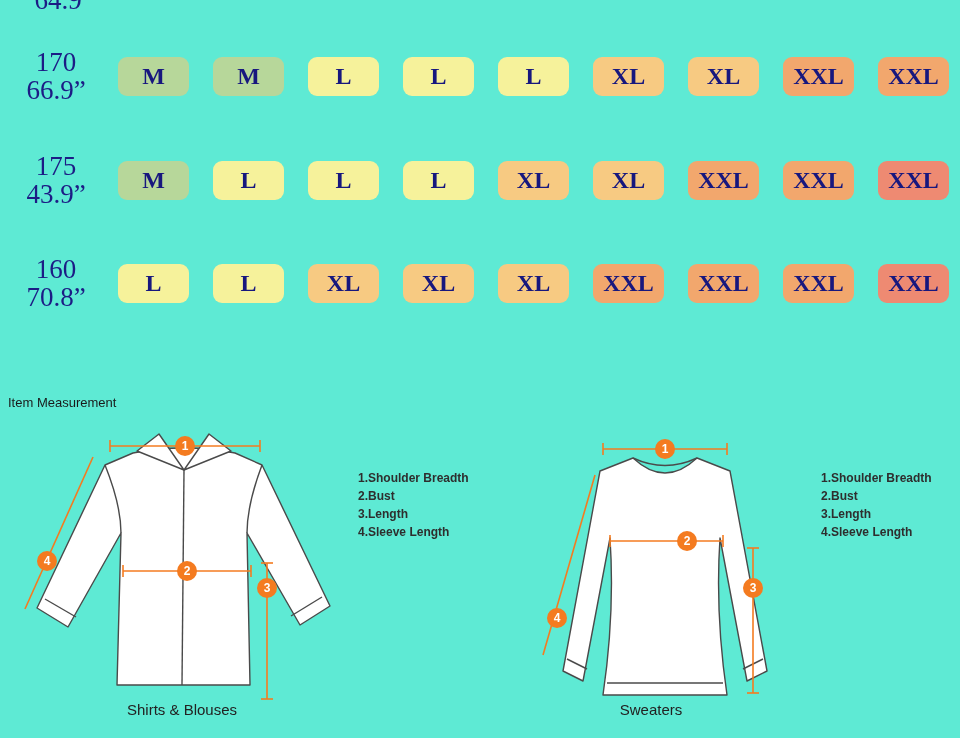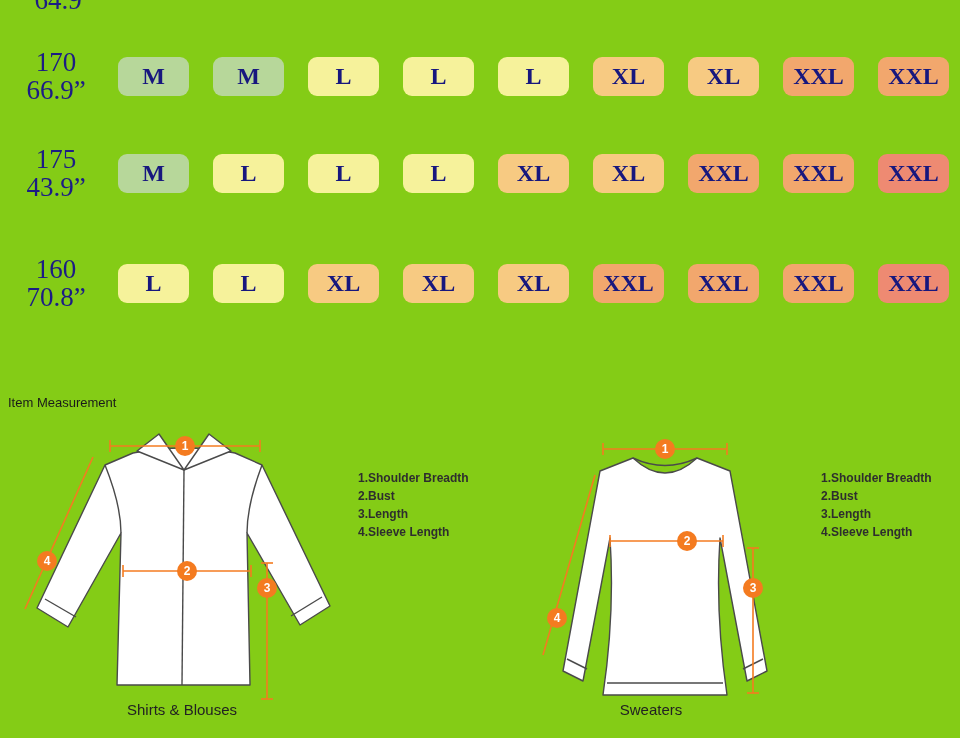--- a/index.html
+++ b/index.html
@@ -1,16 +1,16 @@
 <!DOCTYPE html>
 <html><head>
 <meta charset="utf-8">
 <style>
   html,body{margin:0;padding:0;background:#fff;}
-  #stage{position:relative;width:960px;height:738px;background:#84cc16;overflow:hidden;
+  #stage{position:relative;width:960px;height:738px;background:#5eead4;overflow:hidden;
          font-family:"Liberation Sans",sans-serif;}
   
   .clipped-label{position:absolute;left:12px;top:-15px;width:104px;text-align:center;
     font-family:"Liberation Serif",serif;font-size:27px;color:#1c1c85;}
   .size-row{position:absolute;left:0;width:960px;display:flex;align-items:center;}
   .row-label{width:112px;text-align:center;font-family:"Liberation Serif",serif;
     font-size:27px;line-height:1.02;color:#1c1c85;}
   .cells{display:flex;gap:24px;margin-left:6px;}
   .cell{width:71px;height:39px;border-radius:9px;display:flex;align-items:center;justify-content:center;
     font-family:"Liberation Serif",serif;font-size:24px;font-weight:600;}
@@ -40,21 +40,21 @@
         <div class="cell" style="background: rgb(246, 242, 155); color: rgb(23, 23, 126);">L</div>
         <div class="cell" style="background: rgb(246, 242, 155); color: rgb(23, 23, 126);">L</div>
         <div class="cell" style="background: rgb(246, 242, 155); color: rgb(23, 23, 126);">L</div>
         <div class="cell" style="background: rgb(247, 202, 130); color: rgb(23, 23, 126);">XL</div>
         <div class="cell" style="background: rgb(247, 202, 130); color: rgb(23, 23, 126);">XL</div>
         <div class="cell" style="background: rgb(242, 167, 109); color: rgb(23, 23, 126);">XXL</div>
         <div class="cell" style="background: rgb(242, 167, 109); color: rgb(23, 23, 126);">XXL</div>
       </div>
   </div>
 
-  <div class="size-row" style="top:146px">
+  <div class="size-row" style="top:153px">
     <div class="row-label">
       <div>175</div>
       <div>43.9”</div>
     </div>
     <div class="cells">
         <div class="cell" style="background: rgb(183, 215, 154); color: rgb(23, 23, 126);">M</div>
         <div class="cell" style="background: rgb(246, 242, 155); color: rgb(23, 23, 126);">L</div>
         <div class="cell" style="background: rgb(246, 242, 155); color: rgb(23, 23, 126);">L</div>
         <div class="cell" style="background: rgb(246, 242, 155); color: rgb(23, 23, 126);">L</div>
         <div class="cell" style="background: rgb(247, 202, 130); color: rgb(23, 23, 126);">XL</div>

